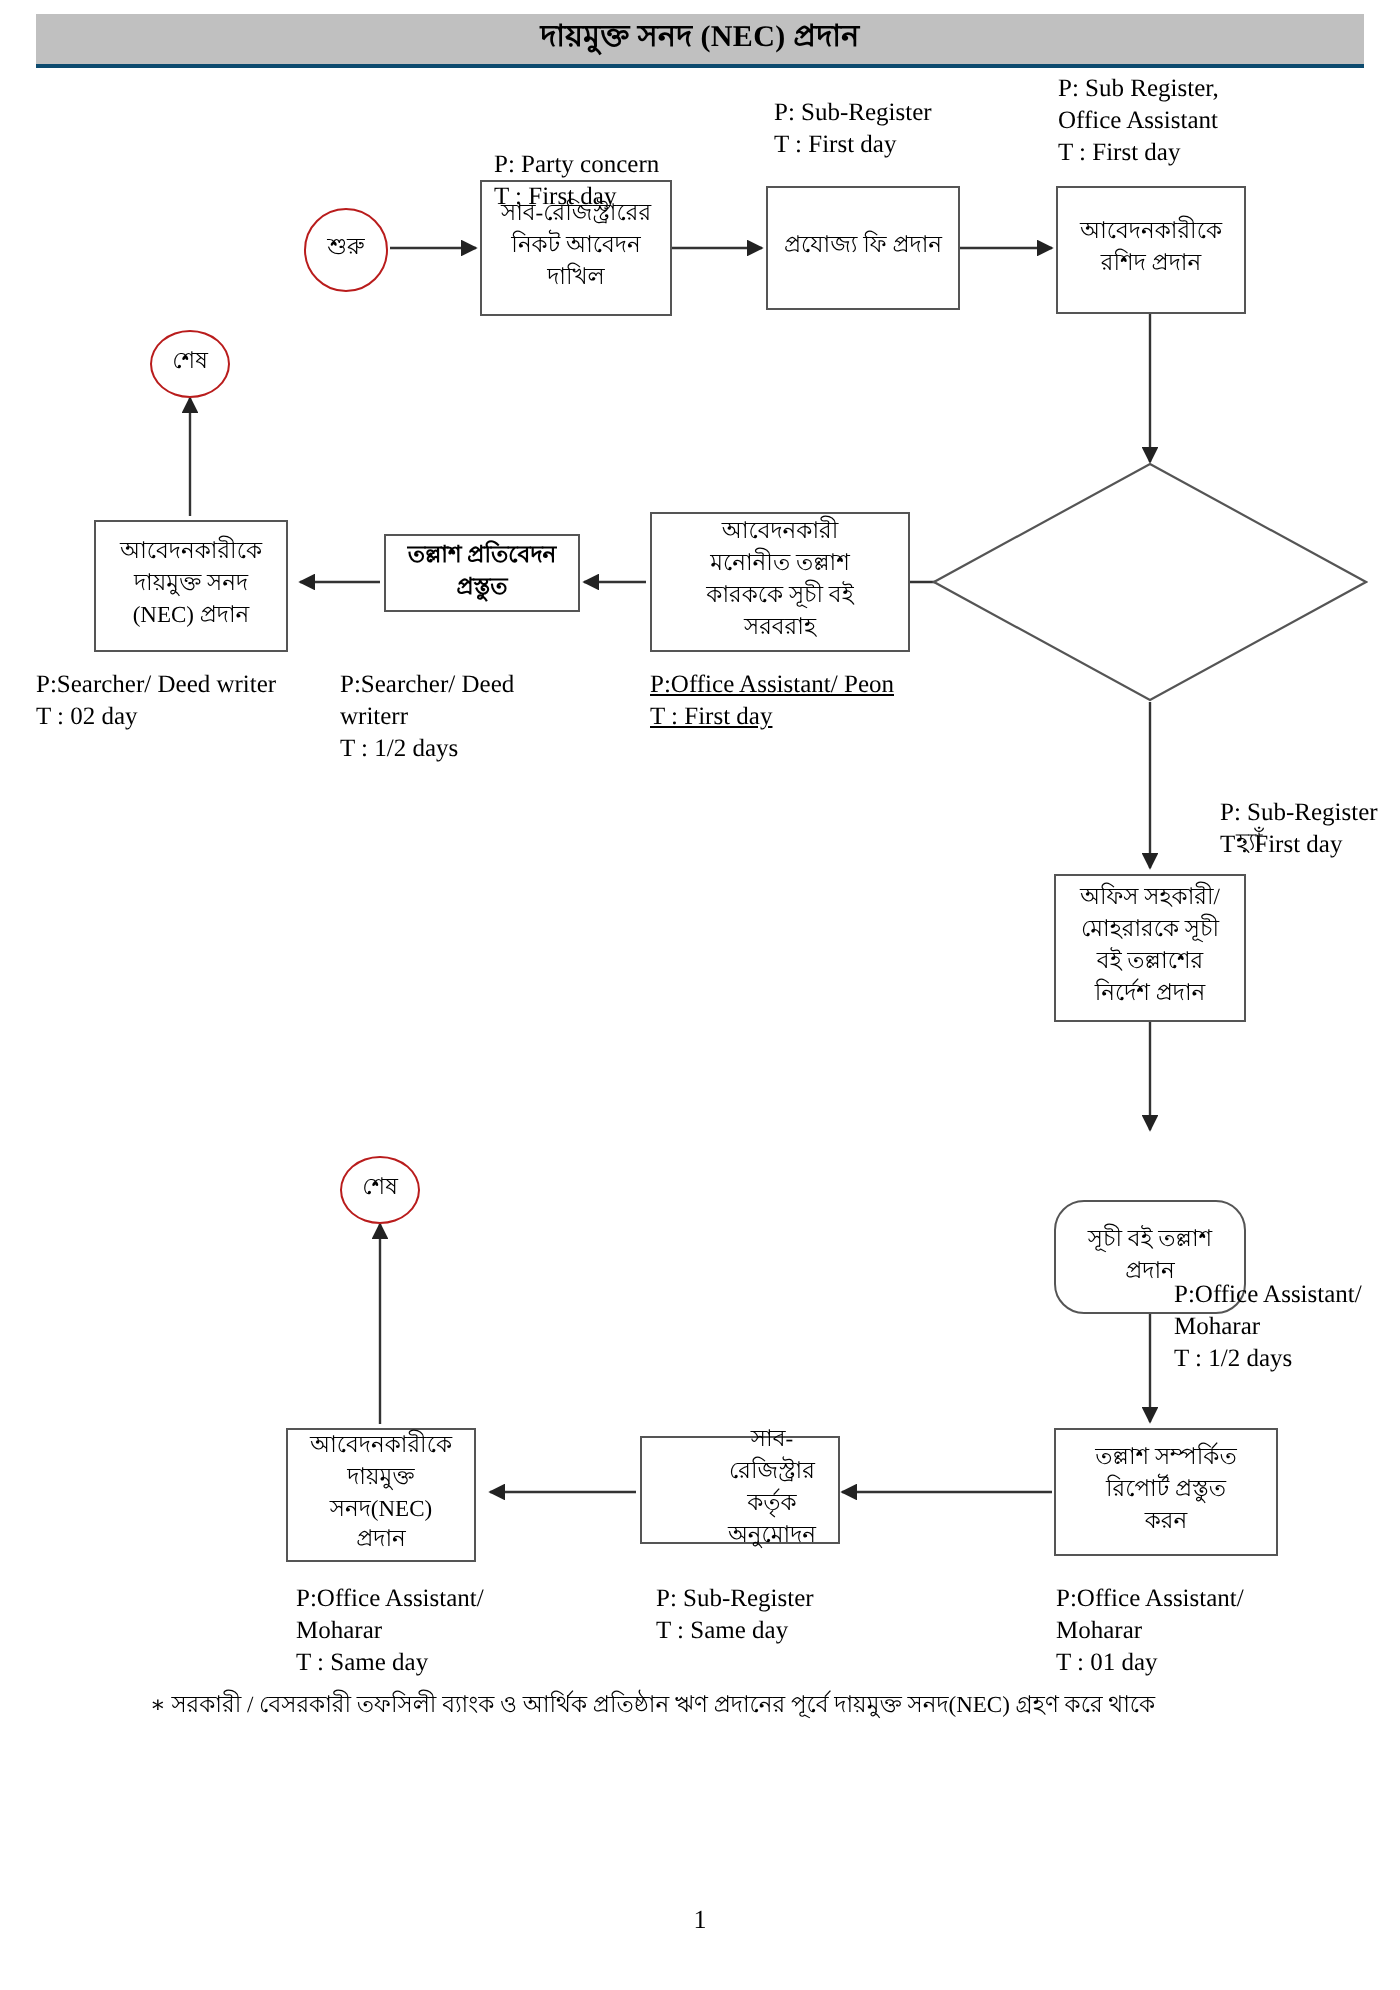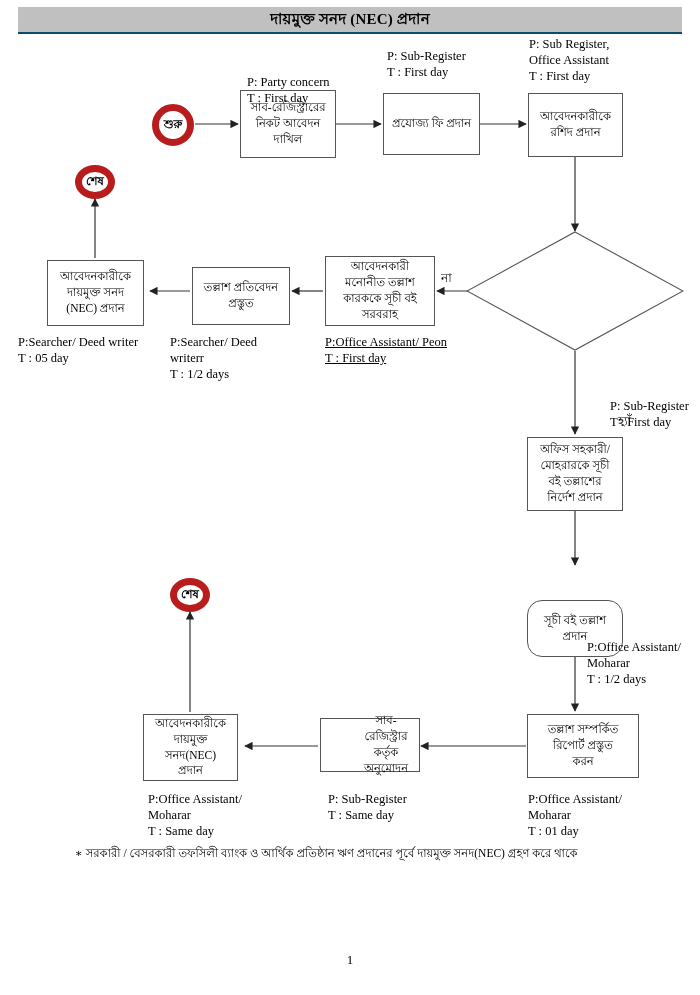--- a/index.html
+++ b/index.html
@@ -71,30 +71,29 @@
   }
   .node-text {
     display: block;
     width: 100%;
     white-space: pre-line;
   }
 
   .terminator {
     position: absolute;
     box-sizing: border-box;
-    border: 7px solid #b91c1c;
+    border: 1px solid #b91c1c;
     border-radius: 50%;
     background: #ffffff;
     display: flex;
     align-items: center;
     justify-content: flex-start;
     text-align: center;
     font-size: 11.5px;
     line-height: 1.2;
-    font-weight: bold;
   }
 
   .diamond-wrap {
     position: absolute;
     display: flex;
     align-items: center;
     justify-content: center;
   }
   .diamond-shape {
     position: absolute;
@@ -221,44 +220,44 @@
 
   <div class="diamond-wrap" style="left:466px; top:231px; width:218px; height:120px;">
     <svg class="diamond-shape" viewBox="0 0 218 120" preserveAspectRatio="none">
       <polygon points="109,1 217,60 109,119 1,60" fill="#ffffff" stroke="#555555" stroke-width="1.1"></polygon>
     </svg>
   </div>
 
   <div class="edge-label" style="left:441px; top:272px;">না</div>
   <div class="edge-label" style="left:618px; top:386px;margin-top:29px;">হ্যাঁ</div>
 
-  <div class="node" style="left:325px; top:256px; width:110px; height:70px;">
+  <div class="node" style="left:325px; top:256px; width:130px; height:70px;">
     <span class="node-text">আবেদনকারী
 মনোনীত তল্লাশ
 কারককে সূচী বই
 সরবরাহ</span>
   </div>
 
-  <div class="node" style="left:192px; top:267px; width:98px; height:58px;">
+  <div class="node" style="left:192px; top:267px; width:98px; height:39px;font-weight:bold;">
     <span class="node-text">তল্লাশ প্রতিবেদন
 প্রস্তুত</span>
   </div>
 
   <div class="node" style="left:47px; top:260px; width:97px; height:66px;">
     <span class="node-text">আবেদনকারীকে
 দায়মুক্ত সনদ
 (NEC) প্রদান</span>
   </div>
 
   <div class="terminator" style="left:75px; top:165px; width:40px; height:34px;">
     <span class="node-text">শেষ</span>
   </div>
 
   <div class="ann" style="left:18px; top:334px;">P:Searcher/ Deed writer
-T : 05 day</div>
+T : 02 day</div>
   <div class="ann" style="left:170px; top:334px;">P:Searcher/ Deed
 writerr
 T : 1/2 days</div>
   <div class="ann" style="left:325px; top:334px;text-decoration:underline;">P:Office Assistant/ Peon
 T : First day</div>
 
   <div class="ann" style="left:610px; top:398px;">P: Sub-Register
 T : First day</div>
 
   <div class="node" style="left:527px; top:437px; width:96px; height:74px;">

